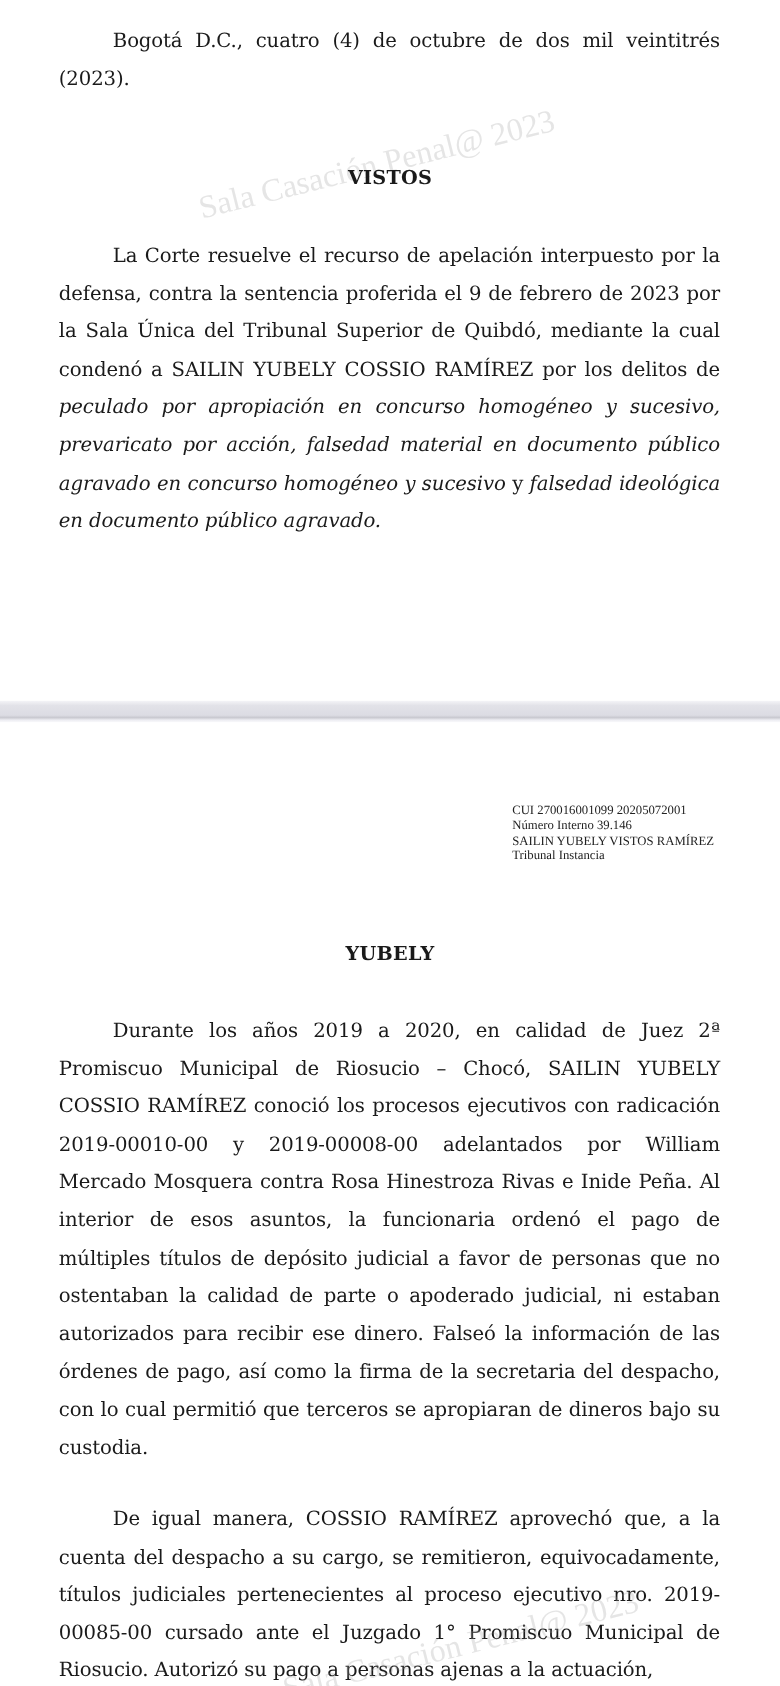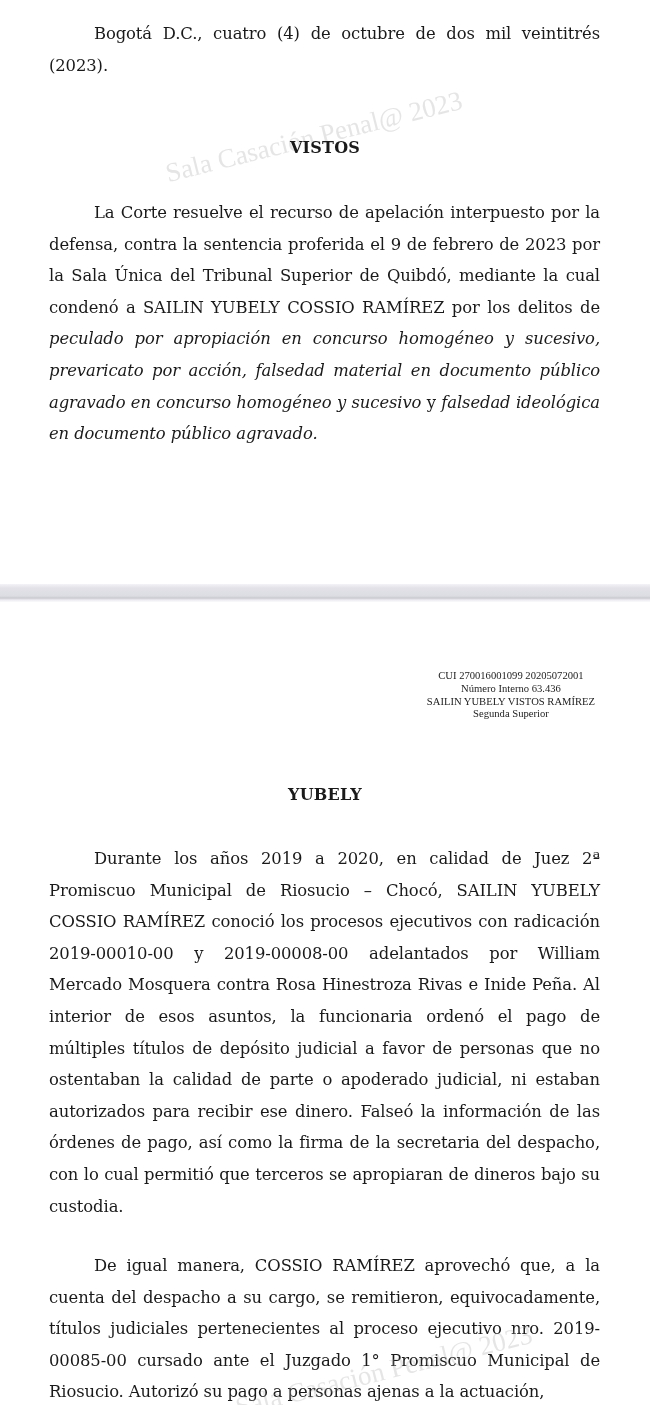--- a/index.html
+++ b/index.html
@@ -8,21 +8,21 @@
     .page { position:absolute; left:0; width:650px; background:#fff; }
     #page1 { top:0; height:512px; }
     #page2 { top:602px; height:803px; }
     .gap { position:absolute; left:0; top:584px; width:650px; height:18px;
       background:linear-gradient(#f4f4f7 0, #e2e2e8 4px, #dcdce3 12px, #c9c9d0 14px, #ededf2 16px, #fafafc 18px); }
     .p { position:absolute; left:49px; width:551px; font-size:16.4px; line-height:31.6px;
       text-align:justify; text-align-last:left; letter-spacing:-0.1px; }
     .p .indent { display:inline-block; width:45px; }
     .heading { position:absolute; left:0; width:650px; text-align:center; font-weight:bold;
       font-size:16px; font-family:"DejaVu Serif",serif; letter-spacing:0.2px; }
-    .meta { position:absolute; right:55px; top:670px; text-align:center; font-size:10.6px; line-height:12.8px;
+    .meta { position:absolute; right:55px; top:670px; text-align:left; font-size:10.6px; line-height:12.8px;
       font-family:"Liberation Serif",serif; color:#222; }
     .watermark { position:absolute; font-family:"Liberation Serif",serif; font-size:27px; color:rgba(160,160,160,0.28);
       transform:rotate(-14deg); transform-origin:left bottom; white-space:nowrap; pointer-events:none; }
     i { font-style:italic; }
   </style>
 </head>
 <body>
 
 <div class="page" id="page1">
   <div class="p" style="top:18px;"><span class="indent"></span><span>Bogotá D.C., cuatro (4) de octubre de dos mil veintitrés (2023).</span></div>
@@ -33,23 +33,23 @@
 
   <div class="p" style="top:197px;"><span class="indent"></span><span>La Corte resuelve el recurso de apelación interpuesto por la defensa, contra la sentencia proferida el 9 de febrero de 2023 por la Sala Única del Tribunal Superior de Quibdó, mediante la cual condenó a SAILIN YUBELY COSSIO RAMÍREZ por los delitos de </span><i>peculado por apropiación en concurso homogéneo y sucesivo, prevaricato por acción, falsedad material en documento público agravado en concurso homogéneo y sucesivo</i><span> y </span><i>falsedad ideológica en documento público agravado.</i></div>
 </div>
 
 <div class="gap"></div>
 
 <div class="page" id="page2"></div>
 
 <div class="meta">
   <div>CUI  270016001099 20205072001</div>
-  <div>Número Interno 63.436</div>
+  <div>Número Interno 39.146</div>
   <div>SAILIN YUBELY VISTOS RAMÍREZ</div>
-  <div>Segunda Superior</div>
+  <div>Tribunal Instancia</div>
 </div>
 
 <div class="heading" style="top:785px;">YUBELY</div>
 
 <div class="p" style="top:843px;"><span class="indent"></span><span>Durante los años 2019 a 2020, en calidad de Juez 2ª Promiscuo Municipal de Riosucio – Chocó, SAILIN YUBELY COSSIO RAMÍREZ conoció los procesos ejecutivos con radicación 2019-00010-00 y 2019-00008-00 adelantados por William Mercado Mosquera contra Rosa Hinestroza Rivas e Inide Peña. Al interior de esos asuntos, la funcionaria ordenó el pago de múltiples títulos de depósito judicial a favor de personas que no ostentaban la calidad de parte o apoderado judicial, ni estaban autorizados para recibir ese dinero. Falseó la información de las órdenes de pago, así como la firma de la secretaria del despacho, con lo cual permitió que terceros se apropiaran de dineros bajo su custodia.</span></div>
 
 <div class="p" style="top:1250px;"><span class="indent"></span><span>De igual manera, COSSIO RAMÍREZ aprovechó que, a la cuenta del despacho a su cargo, se remitieron, equivocadamente, títulos judiciales pertenecientes al proceso ejecutivo nro. 2019-00085-00 cursado ante el Juzgado 1° Promiscuo Municipal de Riosucio. Autorizó su pago a personas ajenas a la actuación,</span></div>
 
 <div class="watermark" style="left:240px; top:1392px;">Sala Casación Penal@ 2023</div>
 

